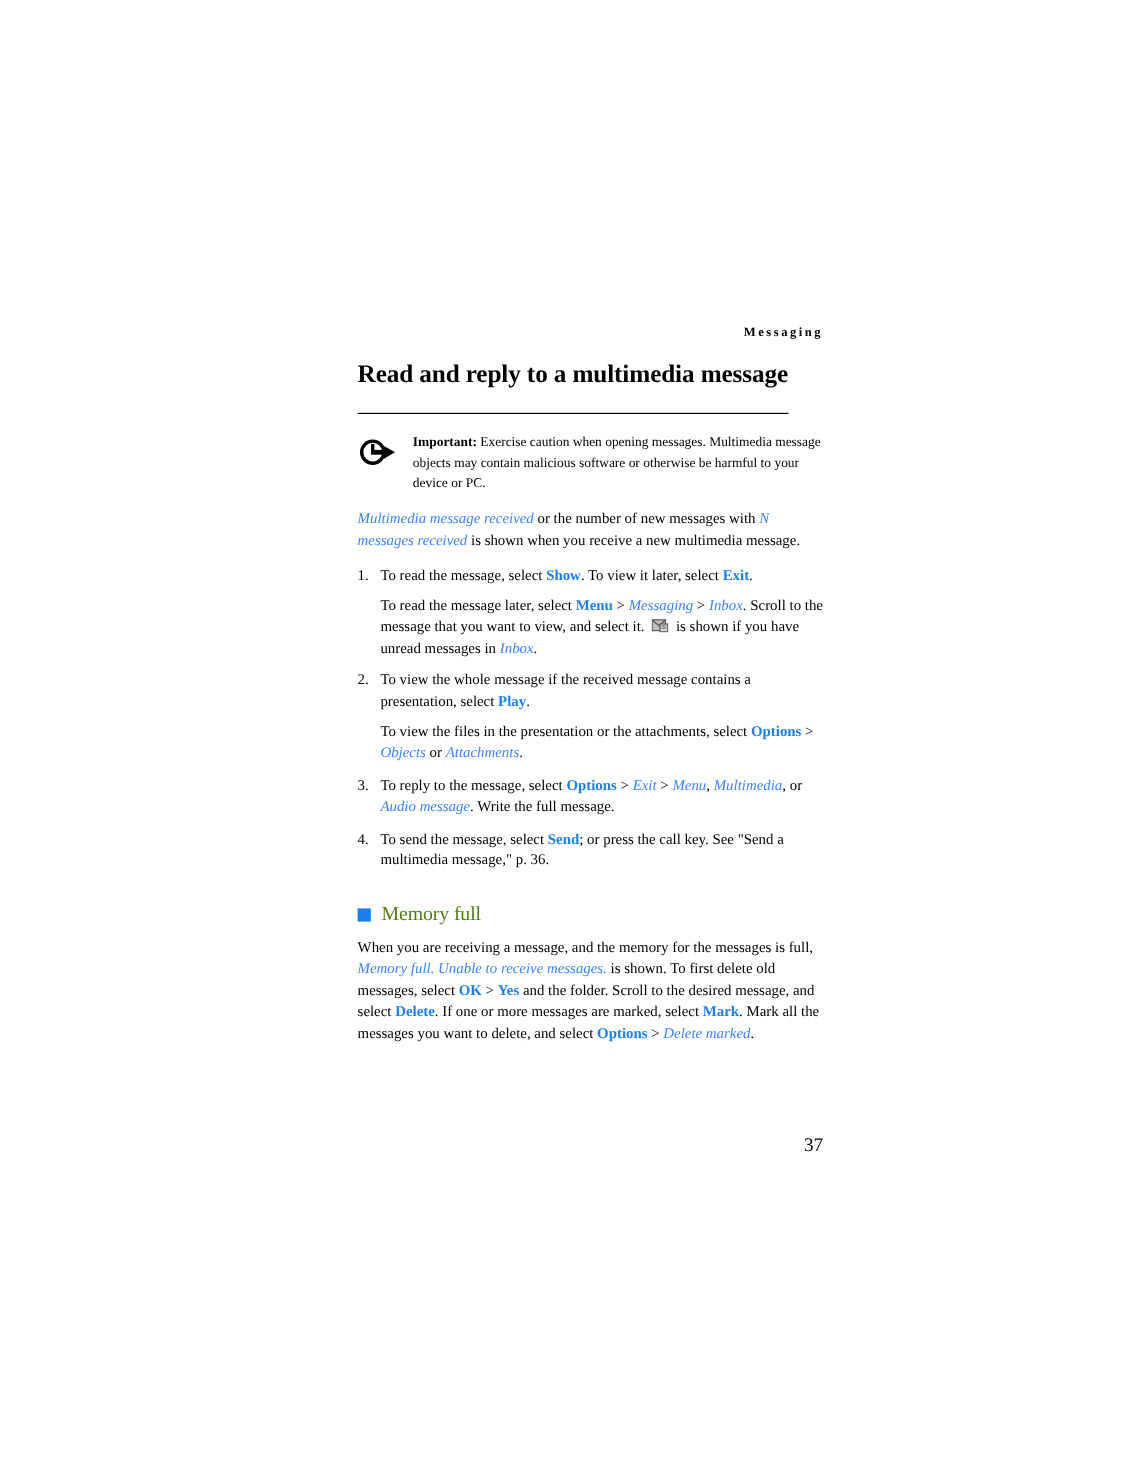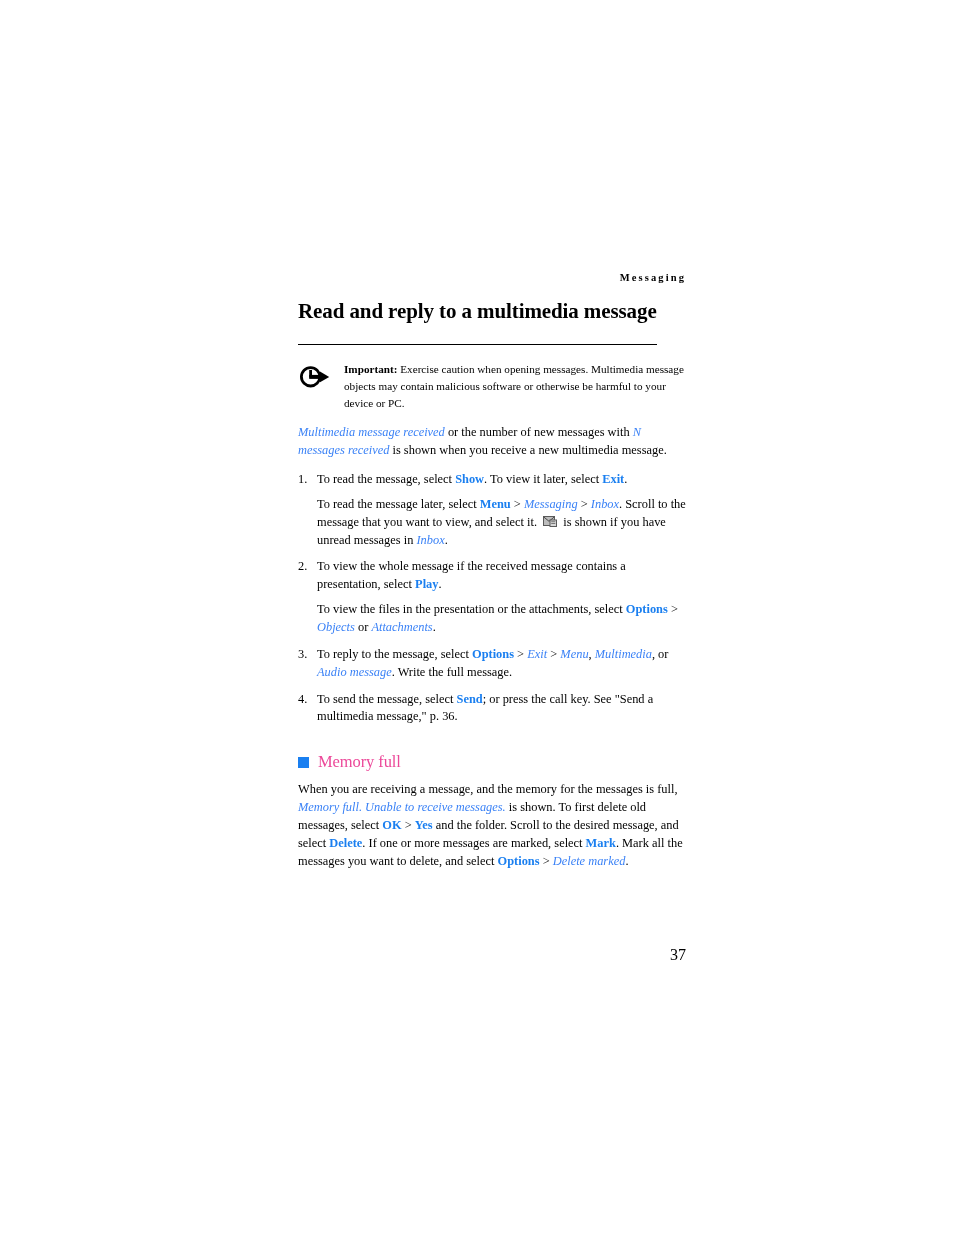--- a/index.html
+++ b/index.html
@@ -133,21 +133,21 @@
     height: 12px;
     vertical-align: -1px;
     margin: 0 3px;
   }
 
   
   h2.blue-heading {
     margin: 26px 0 9px 0;
     font-size: 16.5px;
     font-weight: 400;
-    color: #ec4899;
+    color: #4d7c0f;
     letter-spacing: -0.1px;
     display: flex;
     align-items: center;
   }
   .heading-square {
     display: inline-block;
     width: 11px;
     height: 11px;
     background: #1a7ff0;
     margin-right: 9px;

